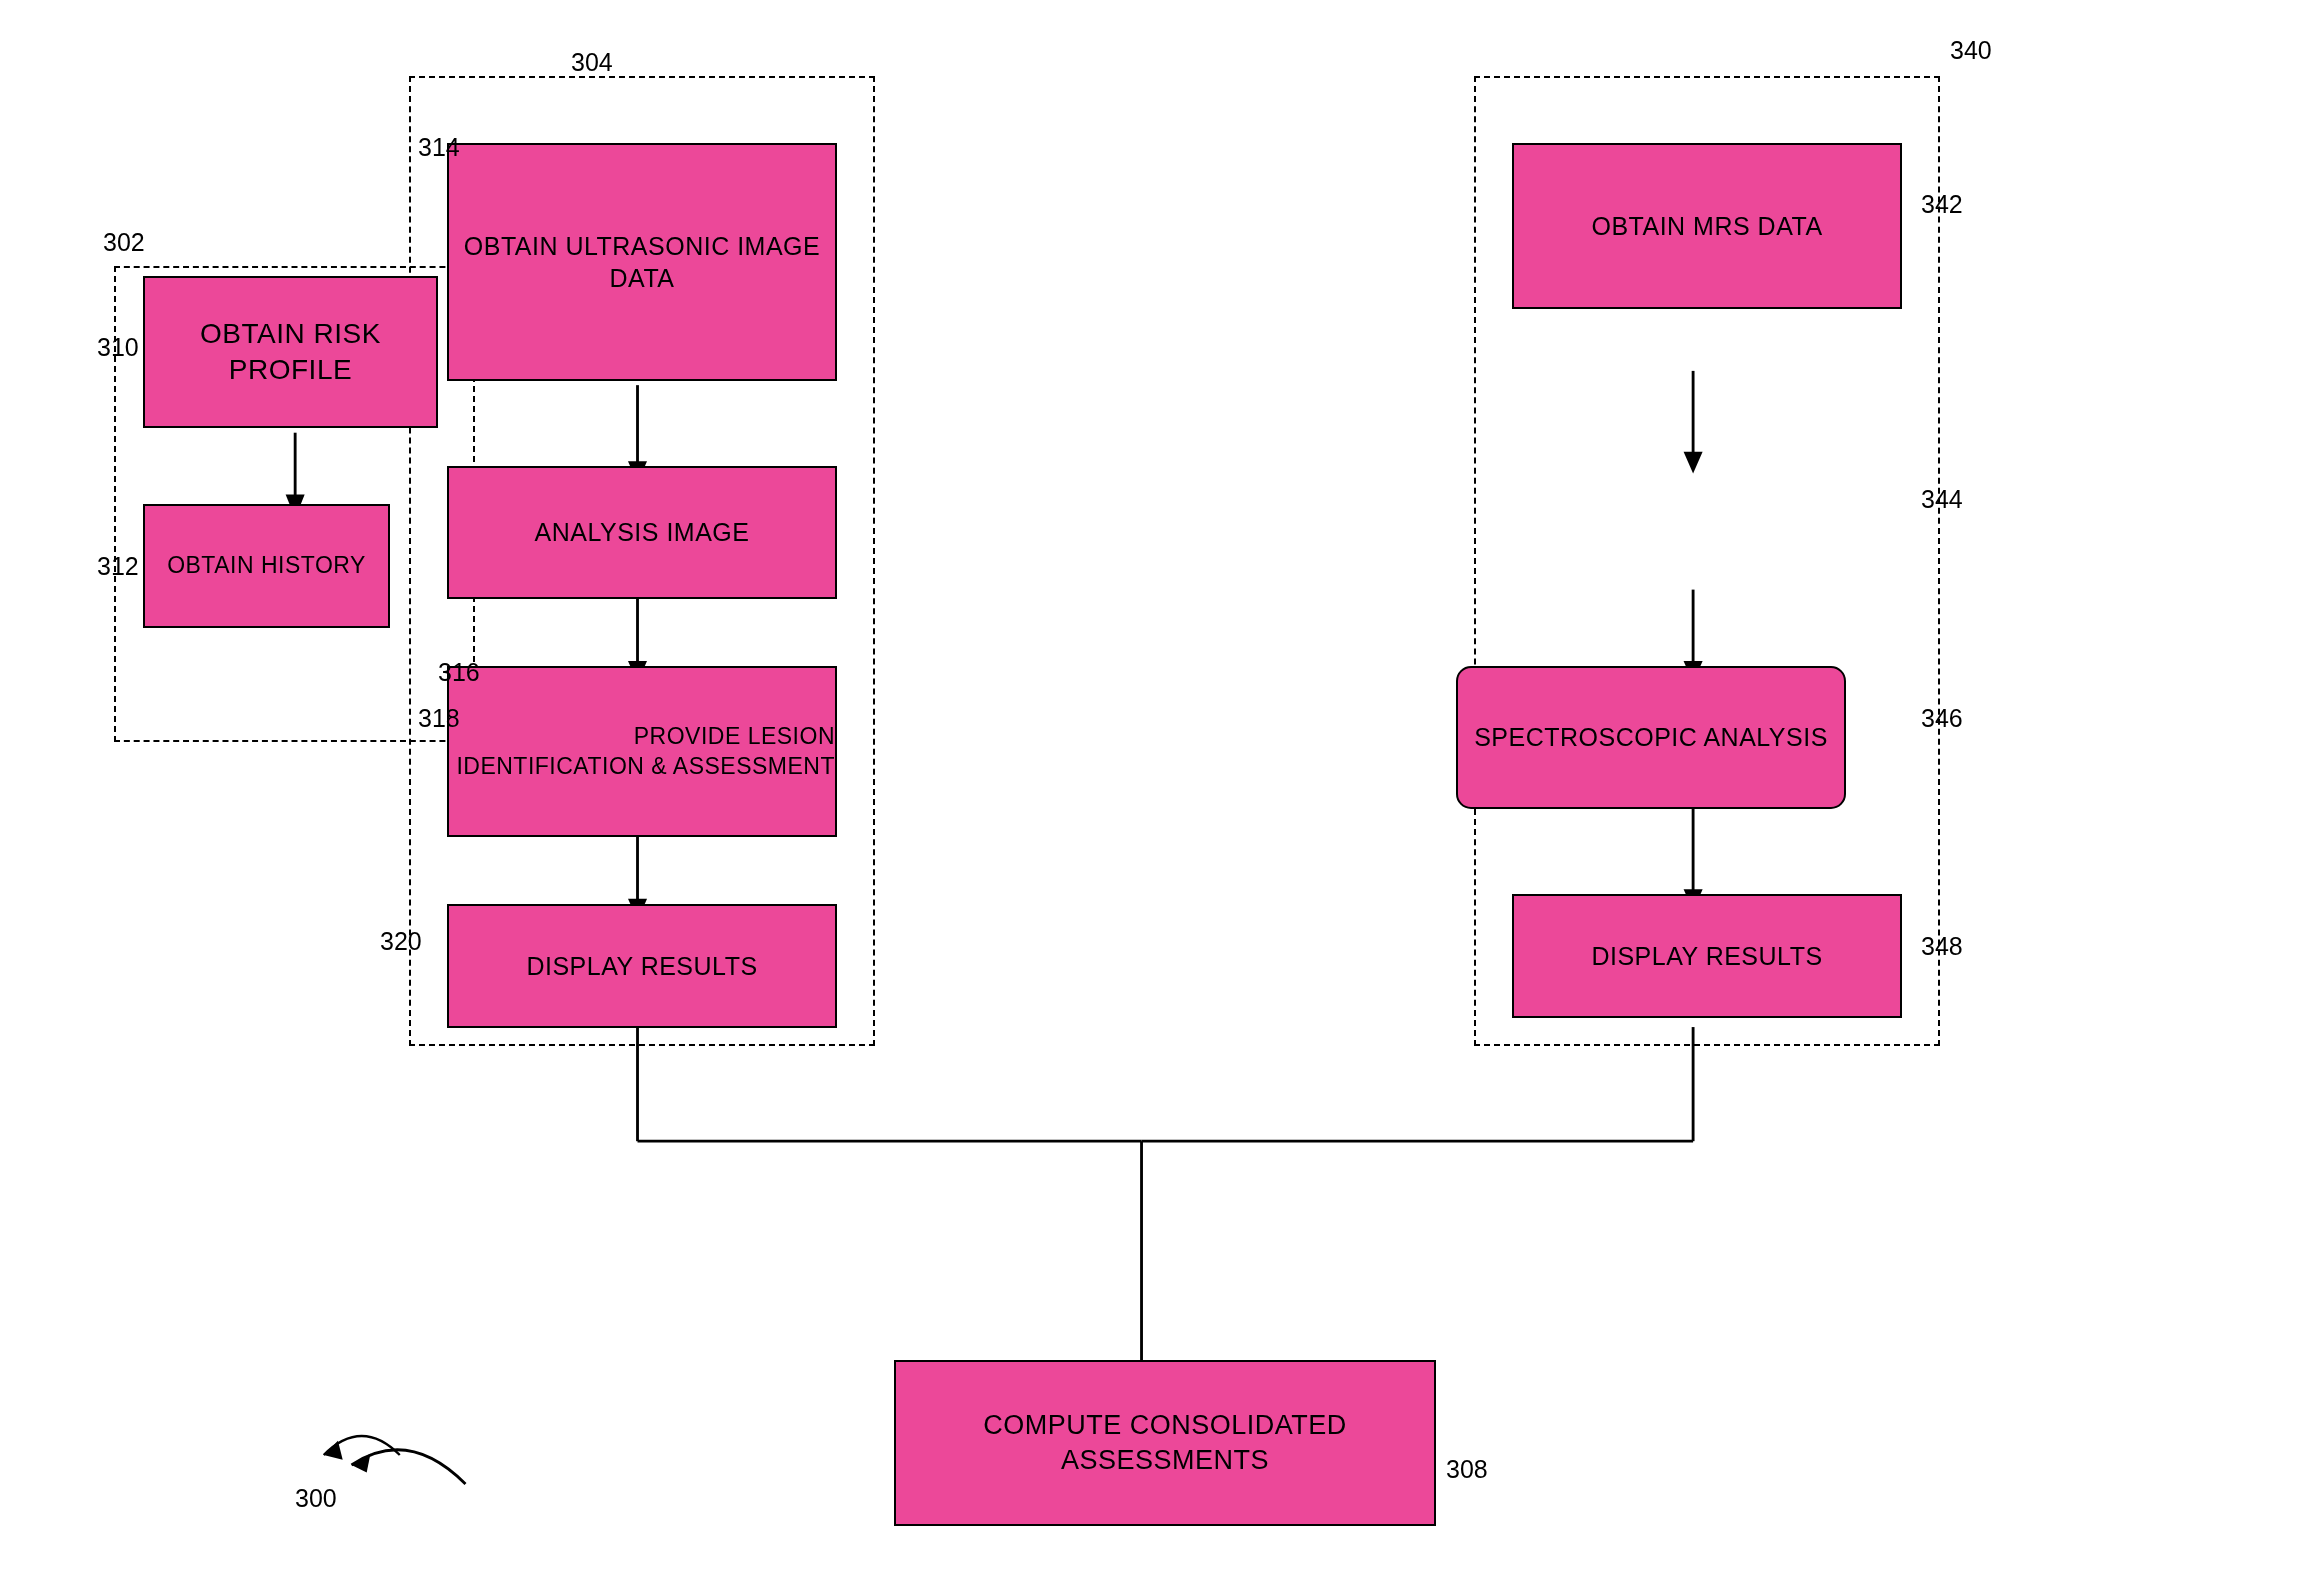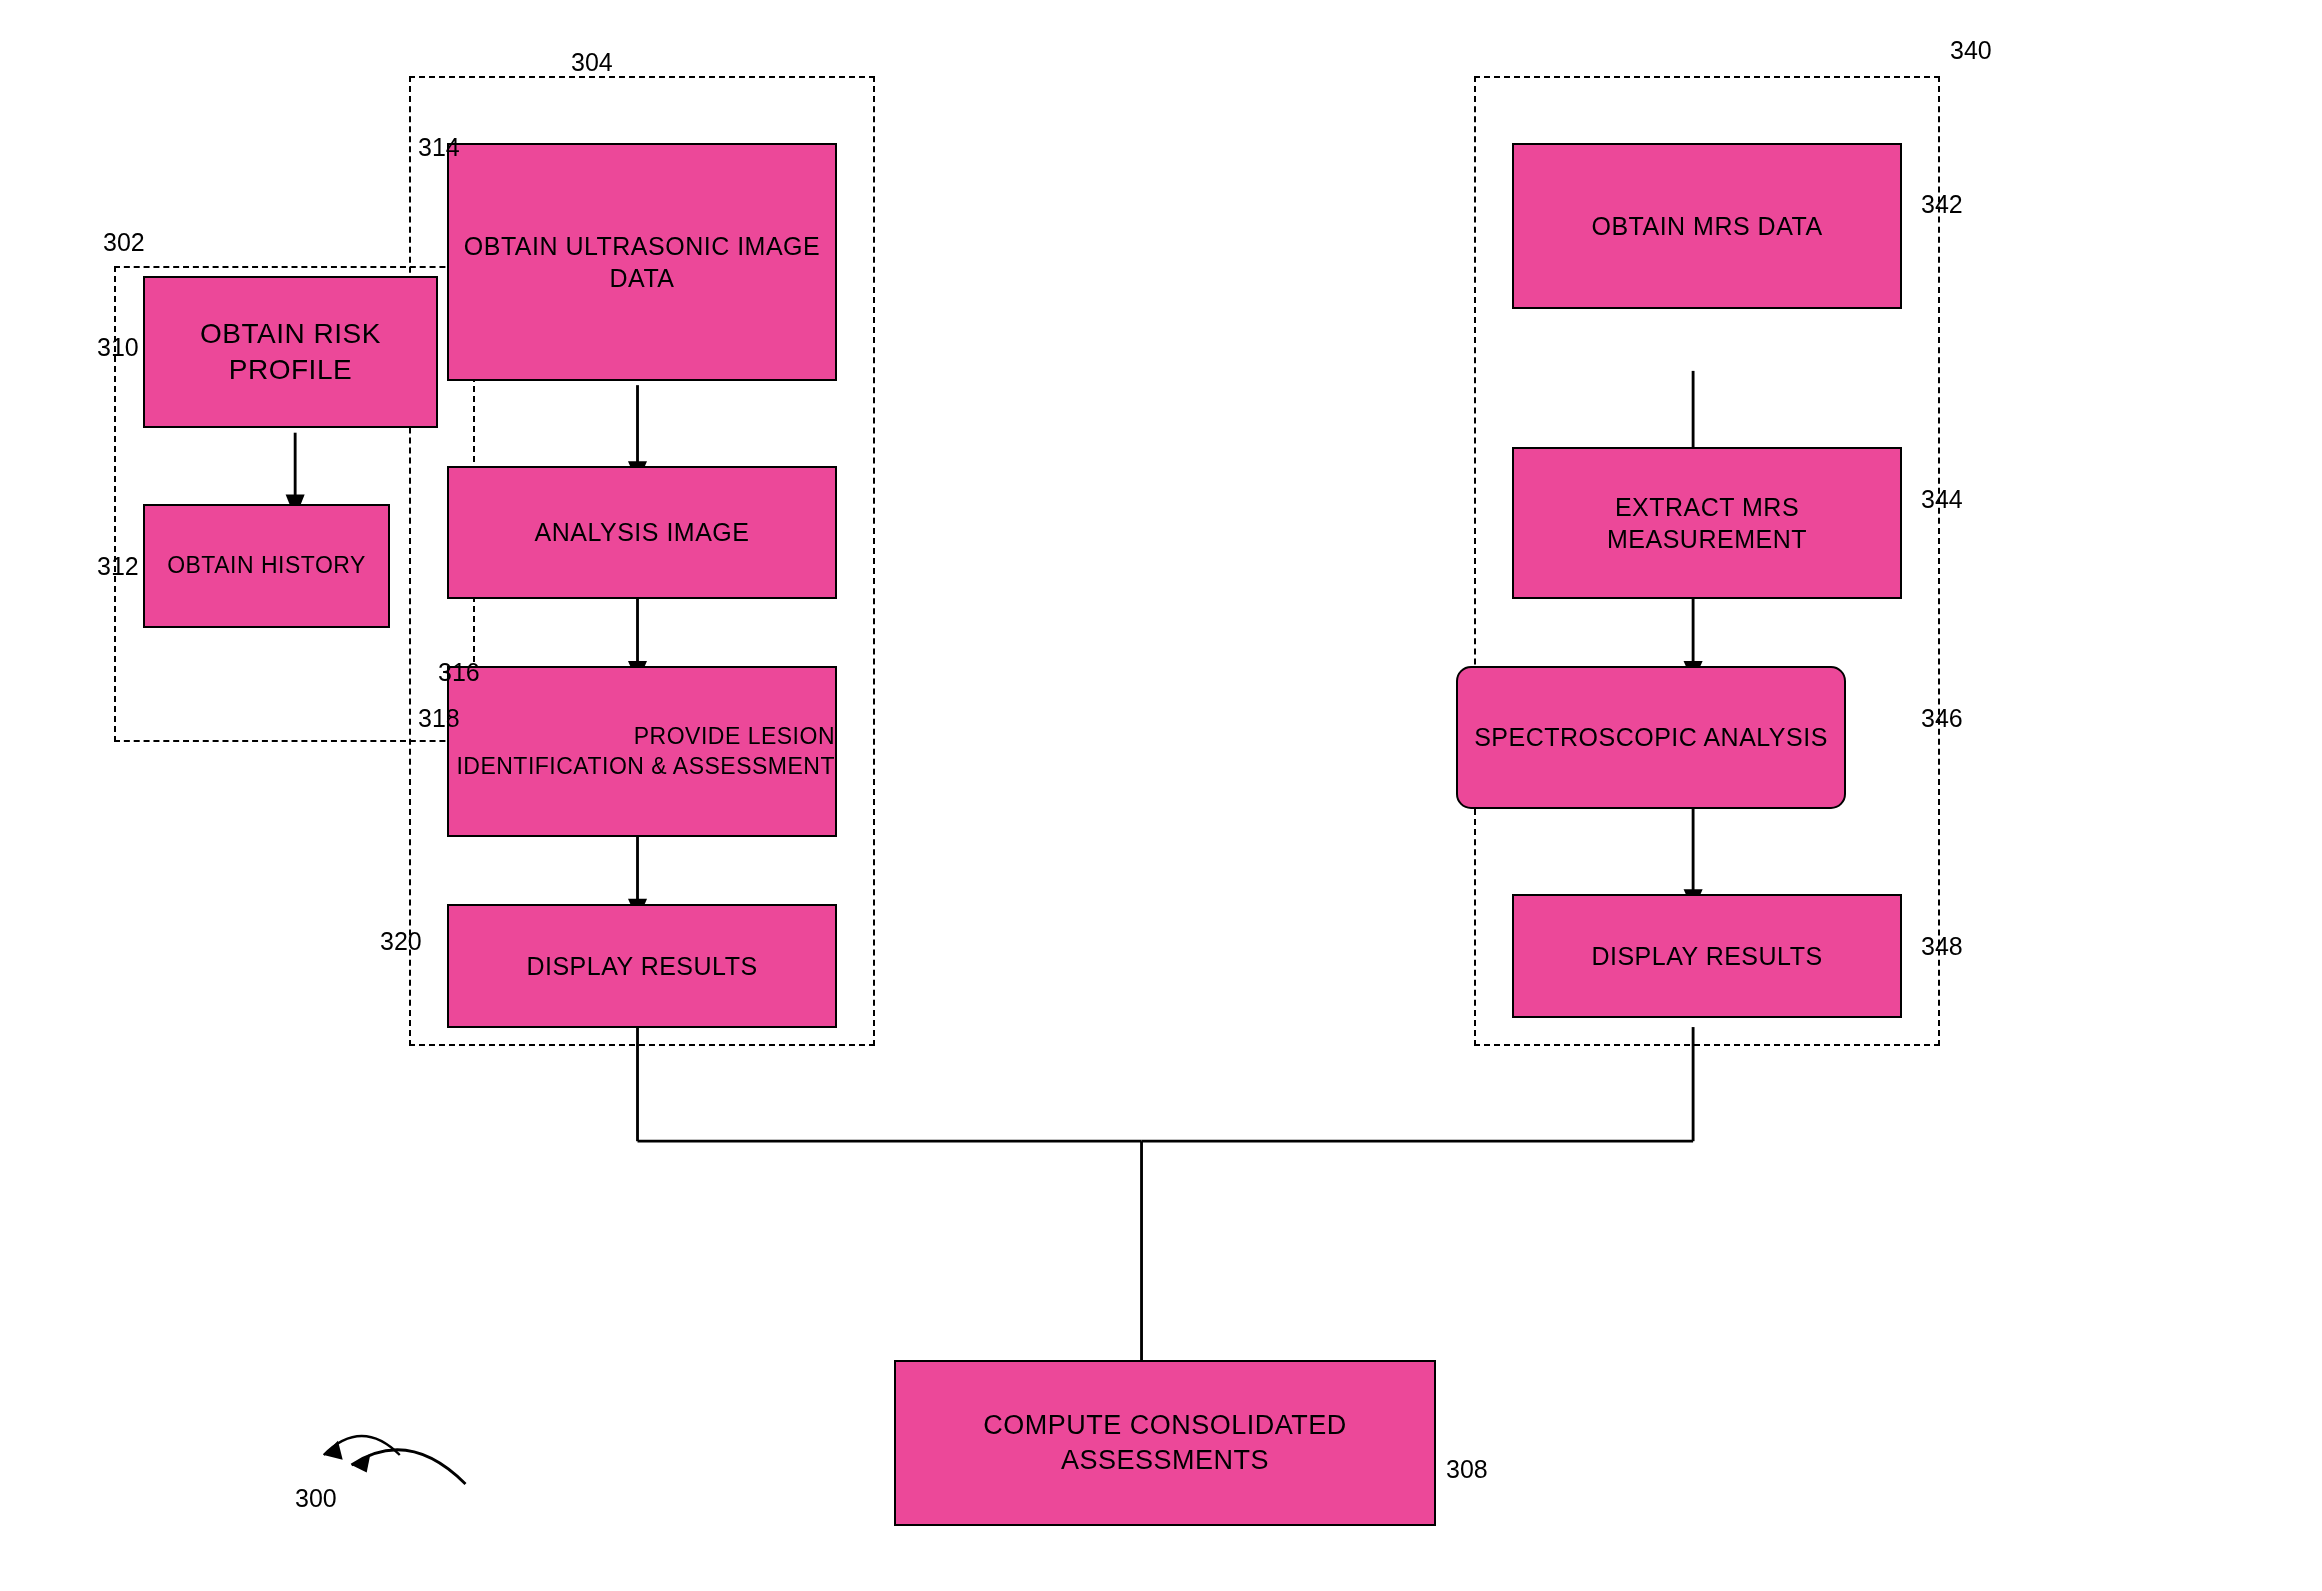--- a/index.html
+++ b/index.html
@@ -134,23 +134,20 @@
   </div>
 
   <div class="flow-box" style="left: 894px; top: 1360px; width: 542px; height: 166px; font-size: 27px;">
     <span>COMPUTE CONSOLIDATED ASSESSMENTS</span>
   </div>
 
   <div class="flow-box" style="left: 1512px; top: 143px; width: 390px; height: 166px; font-size: 25px;">
     <span>OBTAIN MRS DATA</span>
   </div>
 
-  <div class="flow-box" style="left: 1512px; top: 447px; width: 390px; height: 152px; font-size: 25px;">
-    <span>EXTRACT MRS MEASUREMENT</span>
-  </div>
 
   <div class="flow-box" style="left: 1456px; top: 666px; width: 390px; height: 143px; font-size: 25px; border-radius: 15px;">
     <span>SPECTROSCOPIC ANALYSIS</span>
   </div>
 
   <div class="flow-box" style="left: 1512px; top: 894px; width: 390px; height: 124px; font-size: 25px;">
     <span>DISPLAY RESULTS</span>
   </div>
 
   <div class="ref-label" style="left: 103px; top: 228px;">

